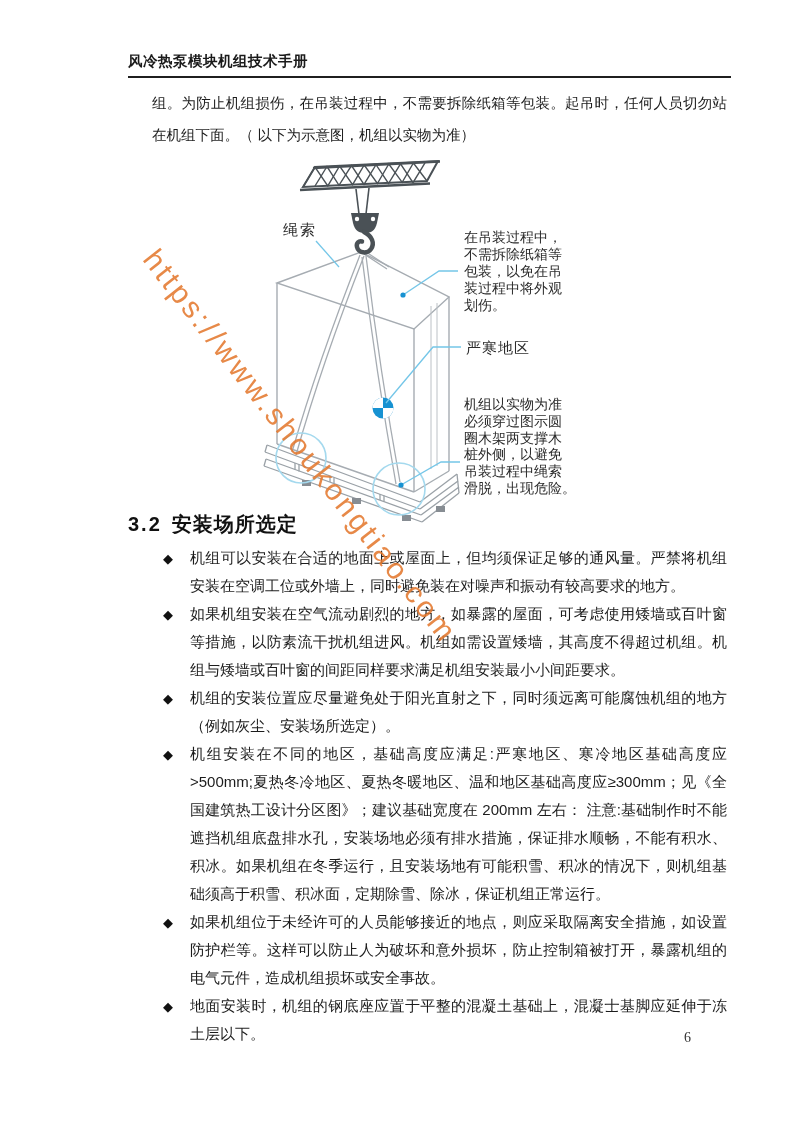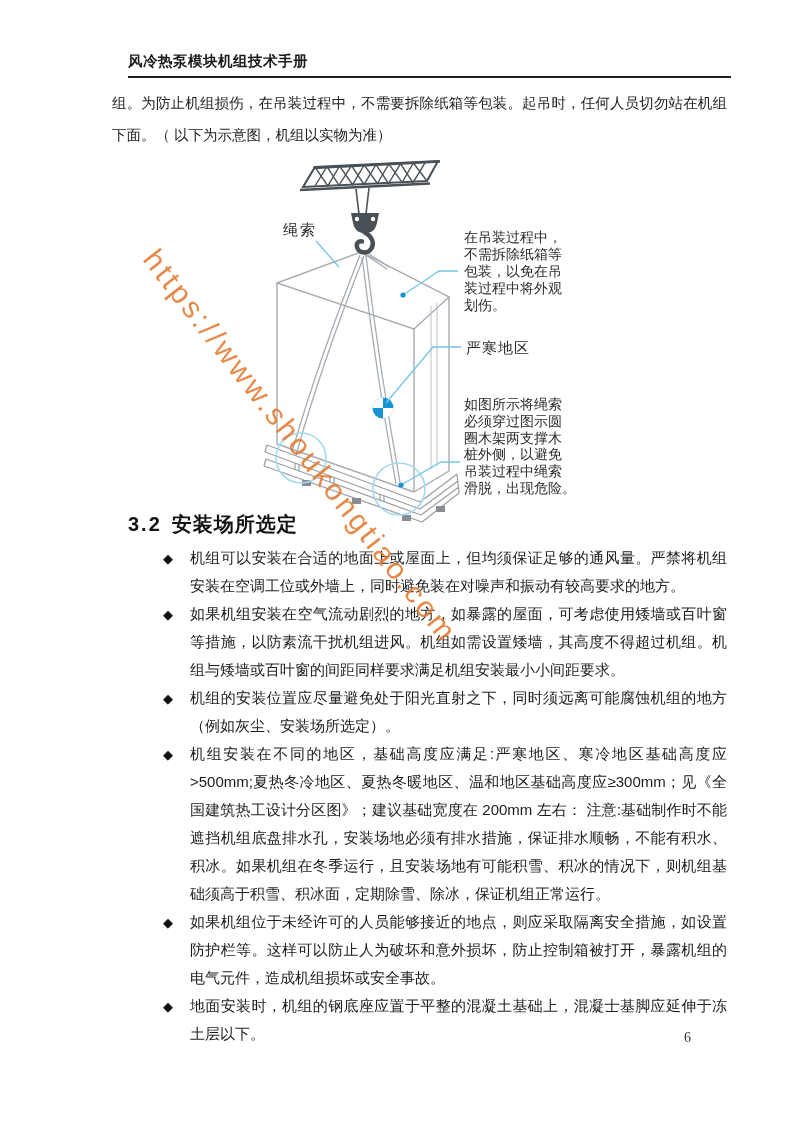--- a/index.html
+++ b/index.html
@@ -50,21 +50,21 @@
   }
   .midea-cn{
     font-size:21px;
     font-weight:600;
     color:#2f86dc;
     margin-left:7px;
     letter-spacing:1px;
   }
   
   .intro{
-    margin:9px 86px 0 72px;
+    margin:9px 86px 0 112px;
     font-size:14.5px;
     line-height:32px;
     text-align:justify;
     color:#1c1c1c;
   }
   
   .diagram-spacer{height:352px;}
   .diagram-svg{
     position:absolute;
     left:0;top:0;
@@ -240,21 +240,21 @@
     <circle cx="401" cy="485" r="2.6" fill="#1792d2"></circle>
   </svg>
 
   <div class="dlabel rope-label">绳索</div>
   <div class="dlabel note1">在吊装过程中，
 不需拆除纸箱等
 包装，以免在吊
 装过程中将外观
 划伤。</div>
   <div class="dlabel cg-label">严寒地区</div>
-  <div class="dlabel note2">如图所示将绳索
+  <div class="dlabel note2">机组以实物为准
 必须穿过图示圆
 圈木架两支撑木
 桩外侧，以避免
 吊装过程中绳索
 滑脱，出现危险。</div>
 
   <div class="watermark">https://www.shoukongtiao.com</div>
 
   <div class="page-number">6</div>
 

